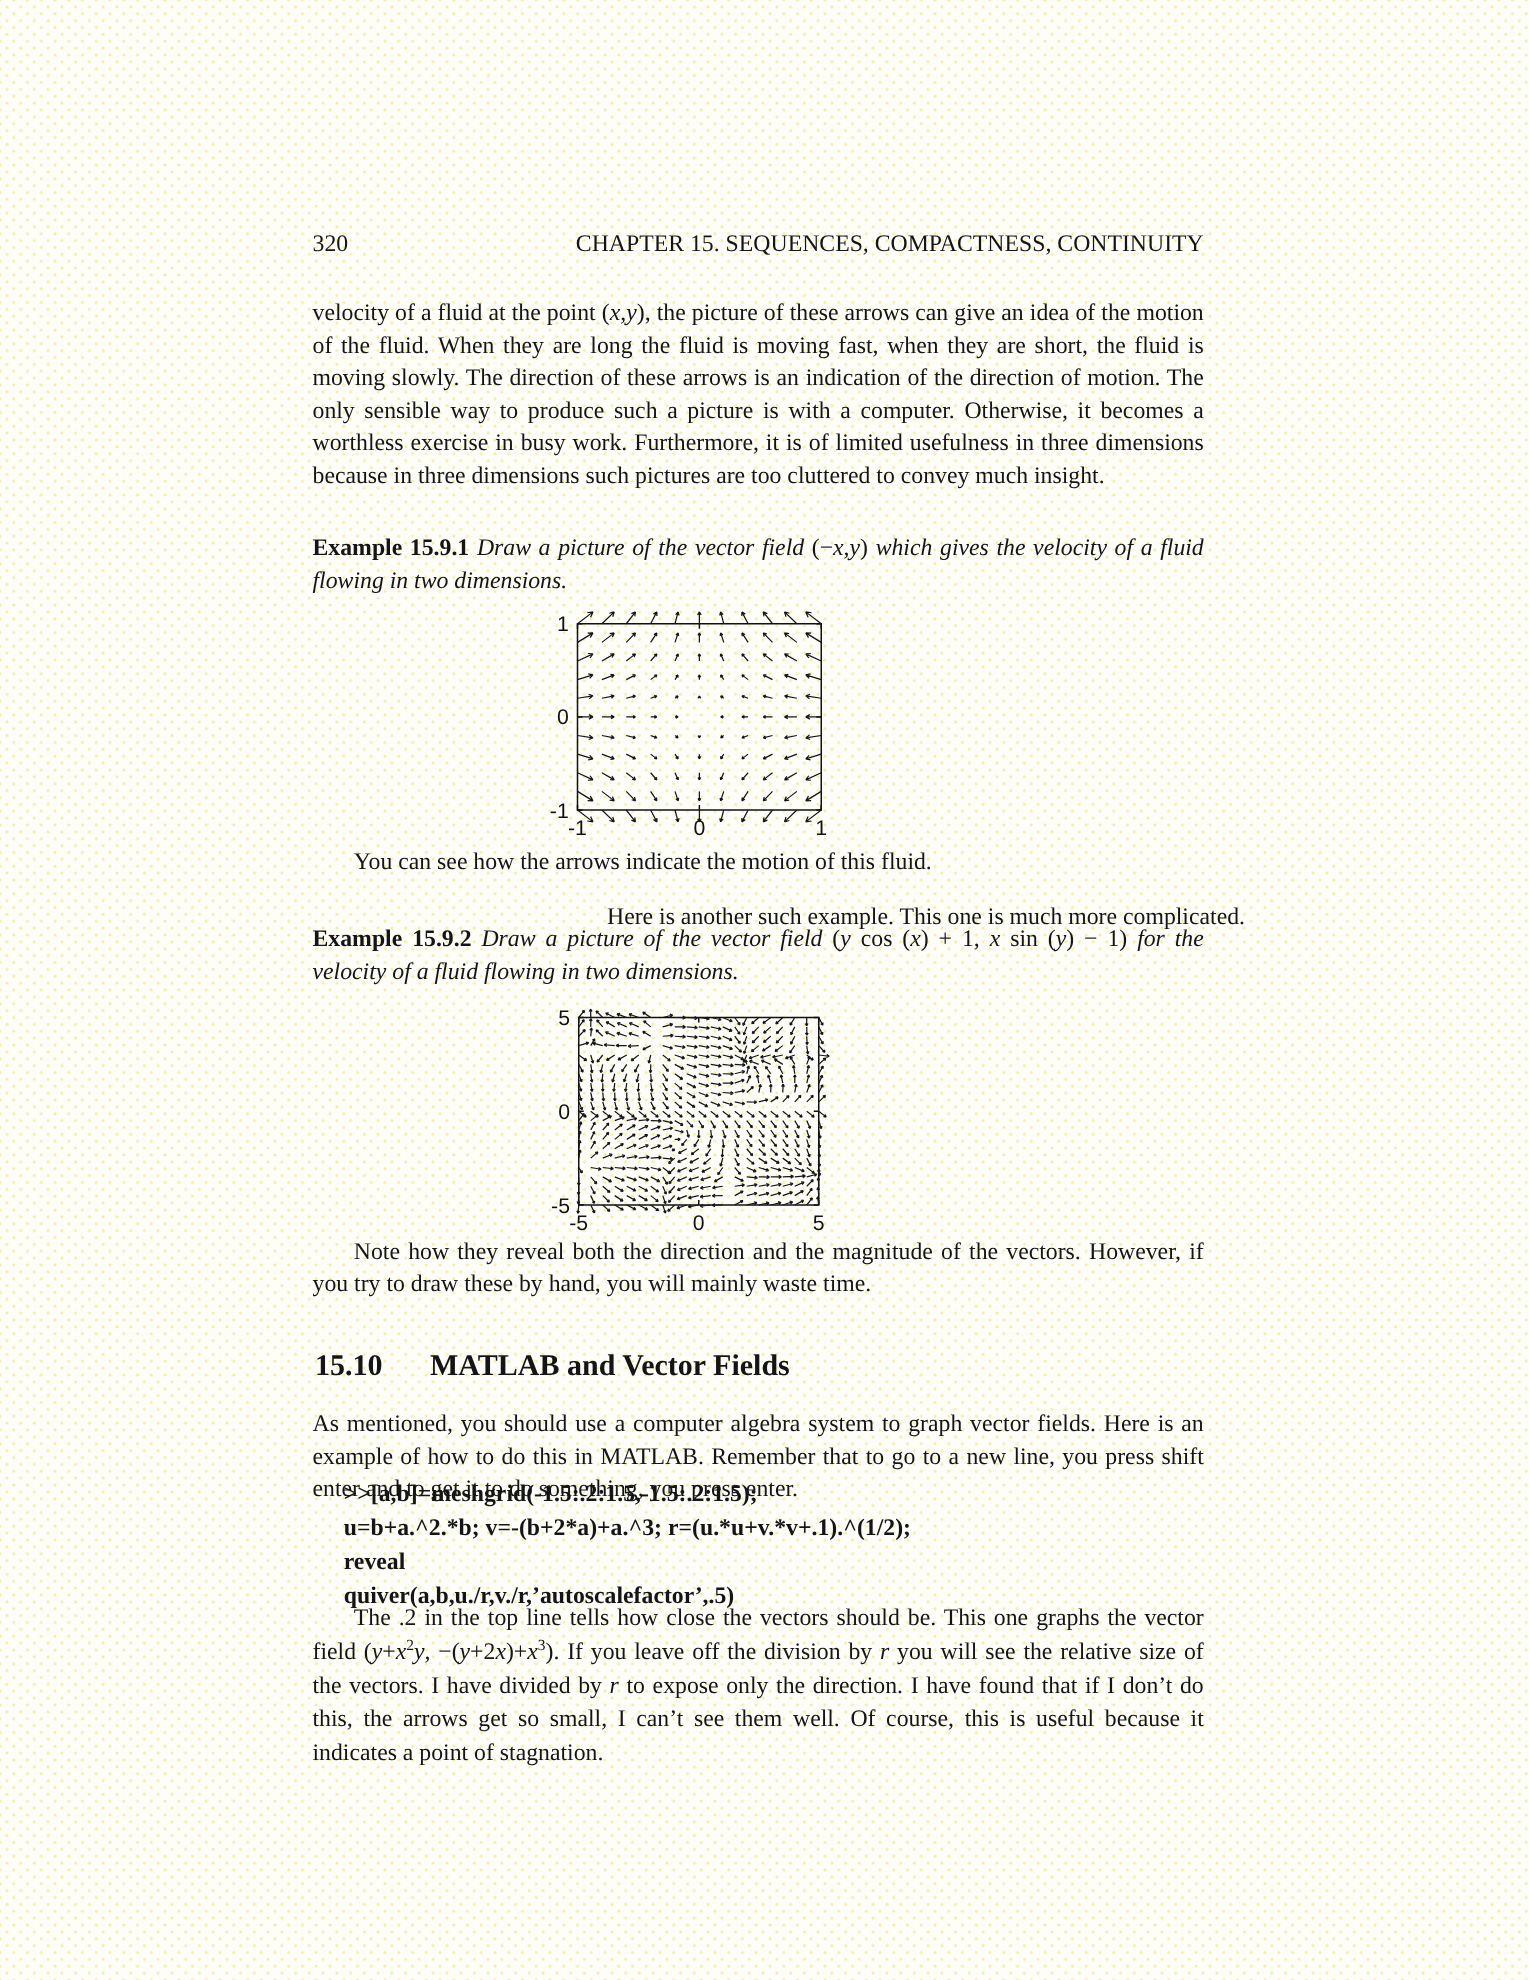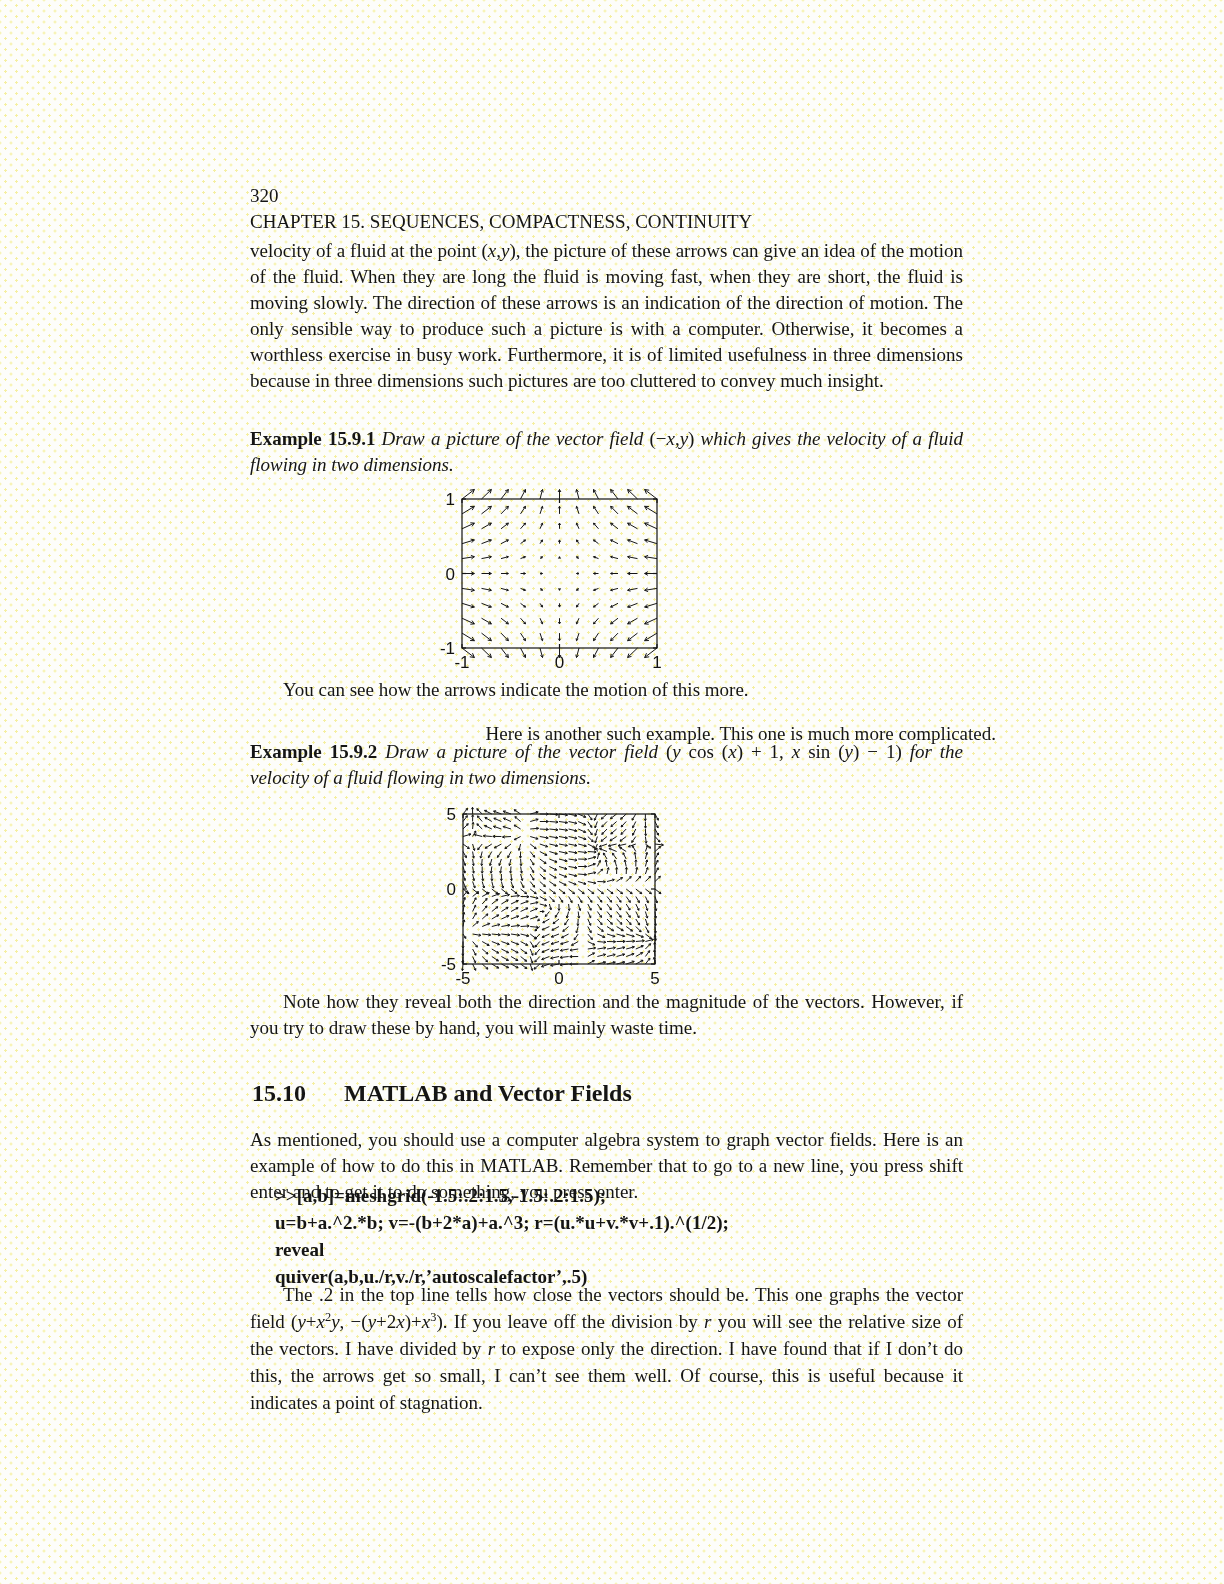--- a/index.html
+++ b/index.html
@@ -11,21 +11,21 @@
       radial-gradient(#f5efa0 1px, rgba(255,255,255,0) 1.4px);
     background-size:11px 11px;
     background-position:0 0, 5.5px 5.5px;
     color:#151515;
     font-family:"Liberation Serif", serif;
     font-size:19px; line-height:26px;
   }
   .abs{position:absolute;}
   .col{left:250px; width:713px;}
   .just{text-align:justify;}
-  .pagehead{display:flex; justify-content:space-between;flex-direction:column;}
+  .pagehead{display:flex; justify-content:space-between;}
   .indent{text-indent:33px;}
   .pad-indent{padding-left:33px;}
   .it{font-style:italic;}
   sup{font-size:0.65em; line-height:0;}
   .exlabel{font-weight:bold;}
   .sechead{display:flex; gap:38px; font-weight:bold; font-size:24px; line-height:34px;}
   .codeline{line-height:27px;}
   figure{margin:0;}
   .ticklab{font-family:"Liberation Sans", sans-serif; font-size:17px; fill:#111;}
   p{margin:0;font-family:Liberation Serif, serif;}
@@ -62,21 +62,21 @@
         <line x1="32" y1="87.5" x2="36" y2="87.5" stroke="#111" stroke-width="1.2"></line>
         <line x1="227" y1="87.5" x2="223" y2="87.5" stroke="#111" stroke-width="1.2"></line>
         <text x="25" y="93.5" text-anchor="end" class="ticklab">0</text>
         <line x1="32" y1="13" x2="36" y2="13" stroke="#111" stroke-width="1.2"></line>
         <line x1="227" y1="13" x2="223" y2="13" stroke="#111" stroke-width="1.2"></line>
         <text x="25" y="19" text-anchor="end" class="ticklab">1</text>
         <path d="M32.0 162.0L44.4 171.5M44.4 171.5L42.5 167.2M44.4 171.5L39.8 170.8M51.5 162.0L61.4 171.5M61.4 171.5L60.2 167.6M61.4 171.5L57.5 170.4M71.0 162.0L78.4 171.5M78.4 171.5L77.8 167.9M78.4 171.5L75.1 170.1M90.5 162.0L95.5 171.5M95.5 171.5L95.5 168.3M95.5 171.5L92.8 169.7M110.0 162.0L112.5 171.5M112.5 171.5L113.2 168.6M112.5 171.5L110.5 169.3M129.5 162.0L129.5 171.5M129.5 171.5L130.9 169.0M129.5 171.5L128.1 169.0M149.0 162.0L146.5 171.5M146.5 171.5L148.5 169.3M146.5 171.5L145.8 168.6M168.5 162.0L163.5 171.5M163.5 171.5L166.2 169.7M163.5 171.5L163.5 168.3M188.0 162.0L180.6 171.5M180.6 171.5L183.9 170.1M180.6 171.5L181.2 167.9M207.5 162.0L197.6 171.5M197.6 171.5L201.5 170.4M197.6 171.5L198.8 167.6M227.0 162.0L214.6 171.5M214.6 171.5L219.2 170.8M214.6 171.5L216.5 167.2M32.0 147.1L44.4 154.7M44.4 154.7L42.2 150.9M44.4 154.7L40.1 154.5M51.5 147.1L61.4 154.7M61.4 154.7L59.9 151.3M61.4 154.7L57.7 154.1M71.0 147.1L78.4 154.7M78.4 154.7L77.6 151.6M78.4 154.7L75.4 153.8M90.5 147.1L95.5 154.7M95.5 154.7L95.2 152.0M95.5 154.7L93.1 153.4M110.0 147.1L112.5 154.7M112.5 154.7L112.9 152.3M112.5 154.7L110.7 153.0M129.5 147.1L129.5 154.7M129.5 154.7L130.6 152.7M129.5 154.7L128.4 152.7M149.0 147.1L146.5 154.7M146.5 154.7L148.3 153.0M146.5 154.7L146.1 152.3M168.5 147.1L163.5 154.7M163.5 154.7L165.9 153.4M163.5 154.7L163.8 152.0M188.0 147.1L180.6 154.7M180.6 154.7L183.6 153.8M180.6 154.7L181.4 151.6M207.5 147.1L197.6 154.7M197.6 154.7L201.3 154.1M197.6 154.7L199.1 151.3M227.0 147.1L214.6 154.7M214.6 154.7L218.9 154.5M214.6 154.7L216.8 150.9M32.0 132.2L44.4 137.9M44.4 137.9L42.0 134.6M44.4 137.9L40.3 138.2M51.5 132.2L61.4 137.9M61.4 137.9L59.6 135.0M61.4 137.9L58.0 137.8M71.0 132.2L78.4 137.9M78.4 137.9L77.3 135.3M78.4 137.9L75.7 137.5M90.5 132.2L95.5 137.9M95.5 137.9L95.0 135.7M95.5 137.9L93.3 137.1M110.0 132.2L112.5 137.9M112.5 137.9L112.7 135.7M112.5 137.9L110.7 136.5M129.5 132.2L129.5 137.9M129.5 137.9L130.6 136.0M129.5 137.9L128.4 136.0M149.0 132.2L146.5 137.9M146.5 137.9L148.3 136.5M146.5 137.9L146.3 135.7M168.5 132.2L163.5 137.9M163.5 137.9L165.7 137.1M163.5 137.9L164.0 135.7M188.0 132.2L180.6 137.9M180.6 137.9L183.3 137.5M180.6 137.9L181.7 135.3M207.5 132.2L197.6 137.9M197.6 137.9L201.0 137.8M197.6 137.9L199.4 135.0M227.0 132.2L214.6 137.9M214.6 137.9L218.7 138.2M214.6 137.9L217.0 134.6M32.0 117.3L44.4 121.1M44.4 121.1L41.7 118.3M44.4 121.1L40.6 121.9M51.5 117.3L61.4 121.1M61.4 121.1L59.4 118.7M61.4 121.1L58.3 121.5M71.0 117.3L78.4 121.1M78.4 121.1L77.0 119.0M78.4 121.1L75.9 121.2M90.5 117.3L95.5 121.1M95.5 121.1L94.6 119.1M95.5 121.1L93.3 120.8M110.0 117.3L112.5 121.1M112.5 121.1L112.3 118.9M112.5 121.1L110.5 120.1M129.5 117.3L129.5 121.1M129.5 121.1L130.6 119.2M129.5 121.1L128.4 119.2M149.0 117.3L146.5 121.1M146.5 121.1L148.5 120.1M146.5 121.1L146.7 118.9M168.5 117.3L163.5 121.1M163.5 121.1L165.7 120.8M163.5 121.1L164.4 119.1M188.0 117.3L180.6 121.1M180.6 121.1L183.1 121.2M180.6 121.1L182.0 119.0M207.5 117.3L197.6 121.1M197.6 121.1L200.7 121.5M197.6 121.1L199.6 118.7M227.0 117.3L214.6 121.1M214.6 121.1L218.4 121.9M214.6 121.1L217.3 118.3M32.0 102.4L44.4 104.3M44.4 104.3L41.4 102.0M44.4 104.3L40.9 105.6M51.5 102.4L61.4 104.3M61.4 104.3L59.1 102.4M61.4 104.3L58.5 105.2M71.0 102.4L78.4 104.3M78.4 104.3L76.8 102.7M78.4 104.3L76.2 104.9M90.5 102.4L95.5 104.3M95.5 104.3L94.0 102.6M95.5 104.3L93.3 104.6M110.0 102.4L112.5 104.3M112.5 104.3L111.6 102.3M112.5 104.3L110.3 104.0M129.5 102.4L129.5 104.3M129.5 104.3L130.6 102.4M129.5 104.3L128.4 102.4M149.0 102.4L146.5 104.3M146.5 104.3L148.7 104.0M146.5 104.3L147.4 102.3M168.5 102.4L163.5 104.3M163.5 104.3L165.7 104.6M163.5 104.3L165.0 102.6M188.0 102.4L180.6 104.3M180.6 104.3L182.8 104.9M180.6 104.3L182.2 102.7M207.5 102.4L197.6 104.3M197.6 104.3L200.5 105.2M197.6 104.3L199.9 102.4M227.0 102.4L214.6 104.3M214.6 104.3L218.1 105.6M214.6 104.3L217.6 102.0M32.0 87.5L44.4 87.5M44.4 87.5L41.1 85.7M44.4 87.5L41.1 89.3M51.5 87.5L61.4 87.5M61.4 87.5L58.8 86.1M61.4 87.5L58.8 88.9M71.0 87.5L78.4 87.5M78.4 87.5L76.5 86.4M78.4 87.5L76.5 88.6M90.5 87.5L95.5 87.5M95.5 87.5L93.5 86.4M95.5 87.5L93.5 88.6M110.0 87.5L112.5 87.5M112.5 87.5L110.6 86.4M112.5 87.5L110.6 88.6M149.0 87.5L146.5 87.5M146.5 87.5L148.4 88.6M146.5 87.5L148.4 86.4M168.5 87.5L163.5 87.5M163.5 87.5L165.5 88.6M163.5 87.5L165.5 86.4M188.0 87.5L180.6 87.5M180.6 87.5L182.5 88.6M180.6 87.5L182.5 86.4M207.5 87.5L197.6 87.5M197.6 87.5L200.2 88.9M197.6 87.5L200.2 86.1M227.0 87.5L214.6 87.5M214.6 87.5L217.9 89.3M214.6 87.5L217.9 85.7M32.0 72.6L44.4 70.7M44.4 70.7L40.9 69.4M44.4 70.7L41.4 73.0M51.5 72.6L61.4 70.7M61.4 70.7L58.5 69.8M61.4 70.7L59.1 72.6M71.0 72.6L78.4 70.7M78.4 70.7L76.2 70.1M78.4 70.7L76.8 72.3M90.5 72.6L95.5 70.7M95.5 70.7L93.3 70.4M95.5 70.7L94.0 72.4M110.0 72.6L112.5 70.7M112.5 70.7L110.3 71.0M112.5 70.7L111.6 72.7M129.5 72.6L129.5 70.7M129.5 70.7L128.4 72.6M129.5 70.7L130.6 72.6M149.0 72.6L146.5 70.7M146.5 70.7L147.4 72.7M146.5 70.7L148.7 71.0M168.5 72.6L163.5 70.7M163.5 70.7L165.0 72.4M163.5 70.7L165.7 70.4M188.0 72.6L180.6 70.7M180.6 70.7L182.2 72.3M180.6 70.7L182.8 70.1M207.5 72.6L197.6 70.7M197.6 70.7L199.9 72.6M197.6 70.7L200.5 69.8M227.0 72.6L214.6 70.7M214.6 70.7L217.6 73.0M214.6 70.7L218.1 69.4M32.0 57.7L44.4 53.9M44.4 53.9L40.6 53.1M44.4 53.9L41.7 56.7M51.5 57.7L61.4 53.9M61.4 53.9L58.3 53.5M61.4 53.9L59.4 56.3M71.0 57.7L78.4 53.9M78.4 53.9L75.9 53.8M78.4 53.9L77.0 56.0M90.5 57.7L95.5 53.9M95.5 53.9L93.3 54.2M95.5 53.9L94.6 55.9M110.0 57.7L112.5 53.9M112.5 53.9L110.5 54.9M112.5 53.9L112.3 56.1M129.5 57.7L129.5 53.9M129.5 53.9L128.4 55.8M129.5 53.9L130.6 55.8M149.0 57.7L146.5 53.9M146.5 53.9L146.7 56.1M146.5 53.9L148.5 54.9M168.5 57.7L163.5 53.9M163.5 53.9L164.4 55.9M163.5 53.9L165.7 54.2M188.0 57.7L180.6 53.9M180.6 53.9L182.0 56.0M180.6 53.9L183.1 53.8M207.5 57.7L197.6 53.9M197.6 53.9L199.6 56.3M197.6 53.9L200.7 53.5M227.0 57.7L214.6 53.9M214.6 53.9L217.3 56.7M214.6 53.9L218.4 53.1M32.0 42.8L44.4 37.1M44.4 37.1L40.3 36.8M44.4 37.1L42.0 40.4M51.5 42.8L61.4 37.1M61.4 37.1L58.0 37.2M61.4 37.1L59.6 40.0M71.0 42.8L78.4 37.1M78.4 37.1L75.7 37.5M78.4 37.1L77.3 39.7M90.5 42.8L95.5 37.1M95.5 37.1L93.3 37.9M95.5 37.1L95.0 39.3M110.0 42.8L112.5 37.1M112.5 37.1L110.7 38.5M112.5 37.1L112.7 39.3M129.5 42.8L129.5 37.1M129.5 37.1L128.4 39.0M129.5 37.1L130.6 39.0M149.0 42.8L146.5 37.1M146.5 37.1L146.3 39.3M146.5 37.1L148.3 38.5M168.5 42.8L163.5 37.1M163.5 37.1L164.0 39.3M163.5 37.1L165.7 37.9M188.0 42.8L180.6 37.1M180.6 37.1L181.7 39.7M180.6 37.1L183.3 37.5M207.5 42.8L197.6 37.1M197.6 37.1L199.4 40.0M197.6 37.1L201.0 37.2M227.0 42.8L214.6 37.1M214.6 37.1L217.0 40.4M214.6 37.1L218.7 36.8M32.0 27.9L44.4 20.3M44.4 20.3L40.1 20.5M44.4 20.3L42.2 24.1M51.5 27.9L61.4 20.3M61.4 20.3L57.7 20.9M61.4 20.3L59.9 23.7M71.0 27.9L78.4 20.3M78.4 20.3L75.4 21.2M78.4 20.3L77.6 23.4M90.5 27.9L95.5 20.3M95.5 20.3L93.1 21.6M95.5 20.3L95.2 23.0M110.0 27.9L112.5 20.3M112.5 20.3L110.7 22.0M112.5 20.3L112.9 22.7M129.5 27.9L129.5 20.3M129.5 20.3L128.4 22.3M129.5 20.3L130.6 22.3M149.0 27.9L146.5 20.3M146.5 20.3L146.1 22.7M146.5 20.3L148.3 22.0M168.5 27.9L163.5 20.3M163.5 20.3L163.8 23.0M163.5 20.3L165.9 21.6M188.0 27.9L180.6 20.3M180.6 20.3L181.4 23.4M180.6 20.3L183.6 21.2M207.5 27.9L197.6 20.3M197.6 20.3L199.1 23.7M197.6 20.3L201.3 20.9M227.0 27.9L214.6 20.3M214.6 20.3L216.8 24.1M214.6 20.3L218.9 20.5M32.0 13.0L44.4 3.5M44.4 3.5L39.8 4.2M44.4 3.5L42.5 7.8M51.5 13.0L61.4 3.5M61.4 3.5L57.5 4.6M61.4 3.5L60.2 7.4M71.0 13.0L78.4 3.5M78.4 3.5L75.1 4.9M78.4 3.5L77.8 7.1M90.5 13.0L95.5 3.5M95.5 3.5L92.8 5.3M95.5 3.5L95.5 6.7M110.0 13.0L112.5 3.5M112.5 3.5L110.5 5.7M112.5 3.5L113.2 6.4M129.5 13.0L129.5 3.5M129.5 3.5L128.1 6.0M129.5 3.5L130.9 6.0M149.0 13.0L146.5 3.5M146.5 3.5L145.8 6.4M146.5 3.5L148.5 5.7M168.5 13.0L163.5 3.5M163.5 3.5L163.5 6.7M163.5 3.5L166.2 5.3M188.0 13.0L180.6 3.5M180.6 3.5L181.2 7.1M180.6 3.5L183.9 4.9M207.5 13.0L197.6 3.5M197.6 3.5L198.8 7.4M197.6 3.5L201.5 4.6M227.0 13.0L214.6 3.5M214.6 3.5L216.5 7.8M214.6 3.5L219.2 4.2" fill="none" stroke="#161616" stroke-width="1"></path>
       </svg>
   </figure>
 
-  <p class="abs col pad-indent" style="top:677px;">You can see how the arrows indicate the motion of this more.</p>
+  <p class="abs col pad-indent" style="top:677px;">You can see how the arrows indicate the motion of this fluid.</p>
   <p class="abs col pad-indent" style="top:721px;text-align:right;">Here is another such example. This one is much more complicated.</p>
 
   <p class="abs col just" style="top:739px;"><span class="exlabel">Example 15.9.2</span><span><span class="it"> Draw a picture of the vector field </span><span>(</span><span class="it">y</span><span> cos (</span><span class="it">x</span><span>) + 1, </span><span class="it">x</span><span> sin (</span><span class="it">y</span><span>) − 1)</span><span class="it"> for the velocity of a fluid flowing in two dimensions.</span></span></p>
 
   <figure class="abs" style="top:799px; left:430px;">
     <svg id="fig2" width="236" height="198">
         <rect x="33" y="15" width="192" height="150" fill="none" stroke="#111" stroke-width="1.2"></rect>
         <line x1="33" y1="165" x2="33" y2="161" stroke="#111" stroke-width="1.2"></line>
         <line x1="33" y1="15" x2="33" y2="19" stroke="#111" stroke-width="1.2"></line>
         <text x="33" y="185" text-anchor="middle" class="ticklab">-5</text>

